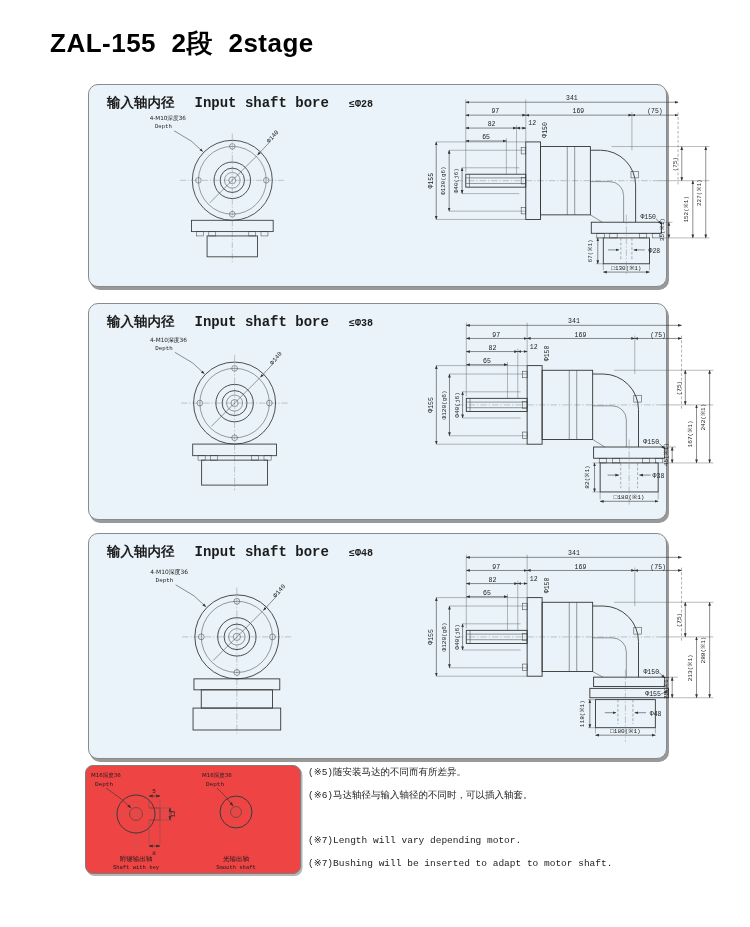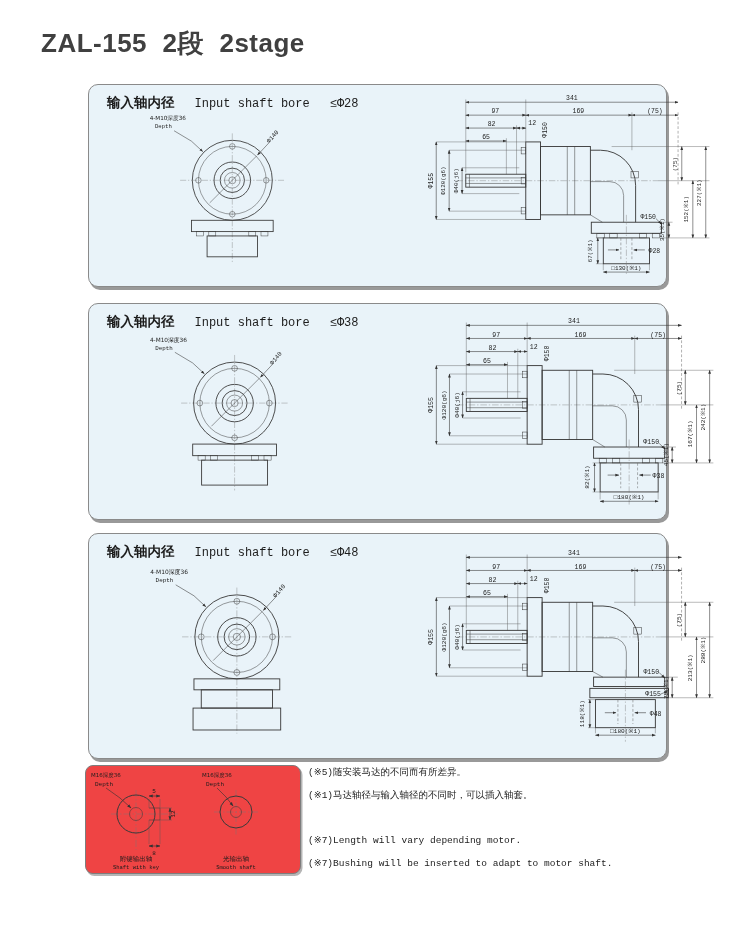--- a/index.html
+++ b/index.html
@@ -1,29 +1,29 @@
 <!DOCTYPE html>
 <html><head>
 <meta charset="utf-8">
 <style>
   html,body{margin:0;padding:0;background:#fff;}
   .page{position:relative;width:750px;height:927px;background:#fff;overflow:hidden;
         font-family:"Liberation Sans",sans-serif;color:#1c1c1c;}
-  .title{position:absolute;left:41px;top:26px;font-size:26px;font-weight:bold;
-         letter-spacing:.5px;white-space:pre;color:#404040;}
+  .title{position:absolute;left:50px;top:26px;font-size:26px;font-weight:bold;
+         letter-spacing:.5px;white-space:pre;color:#000000;}
   .panel{position:absolute;left:88px;width:577px;background:#e9f3f9;
          border:1.5px solid #8a8a8a;border-radius:10px;
          box-shadow:2px 3px 0 rgba(70,70,70,.55);}
   #p1{top:84px;height:201px;}
   #p2{top:303px;height:215px;}
   #p3{top:533px;height:224px;}
   .panel-header{position:absolute;left:18px;top:9px;display:flex;gap:20px;align-items:baseline;}
   .ph-cn{font-size:13.5px;font-weight:bold;font-family:"DejaVu Sans",sans-serif;}
-  .ph-en{font-size:12px;font-weight:normal;font-family:"Liberation Mono",monospace;}
-  .ph-lim{font-size:12px;font-weight:normal;font-family:"Liberation Mono","DejaVu Sans",monospace;}
+  .ph-en{font-size:14px;font-weight:bold;font-family:"Liberation Mono",monospace;}
+  .ph-lim{font-size:10px;font-weight:bold;font-family:"Liberation Mono","DejaVu Sans",monospace;}
   svg{position:absolute;overflow:visible;}
   .fv1{left:52px;top:24px;} .sv1{left:338px;top:8px;}
   .fv2{left:52px;top:26px;} .sv2{left:338px;top:12px;}
   .fv3{left:52px;top:28px;} .sv3{left:338px;top:14px;}
   .ol{fill:none;stroke:#3a3a3a;stroke-width:1;}
   .th{fill:none;stroke:#3a3a3a;stroke-width:.55;}
   .ext{fill:none;stroke:#5a5a5a;stroke-width:.45;}
   .cl{fill:none;stroke:#7a7a7a;stroke-width:.45;stroke-dasharray:7 2 1.5 2;}
   .hid{fill:none;stroke:#666;stroke-width:.55;stroke-dasharray:3 2;}
   .dl{fill:none;stroke:#333;stroke-width:.6;marker-start:url(#ar);marker-end:url(#ar);}
@@ -469,17 +469,17 @@
       <text x="50" y="103" text-anchor="middle" style="font-size:5.5px">Shaft with key</text>
       <text x="116" y="11" class="cjk" style="font-size:5.5px">M16深度36</text>
       <text x="120" y="20" class="t6">Depth</text>
       <text x="150" y="95" text-anchor="middle" class="cjk">光输出轴</text>
       <text x="150" y="103" text-anchor="middle" style="font-size:5.5px">Smooth shaft</text>
     </svg>
   </section>
 
   <div class="notes">
     <div class="n1">(※5)随安装马达的不同而有所差异。</div>
-    <div class="n2">(※1)马达轴径与输入轴径的不同时，可以插入轴套。</div>
+    <div class="n2">(※6)马达轴径与输入轴径的不同时，可以插入轴套。</div>
     <div class="n3">(※7)Length will vary depending motor.</div>
     <div class="n4">(※7)Bushing will be inserted to adapt to motor shaft.</div>
   </div>
 </div>
 
 </body></html>

